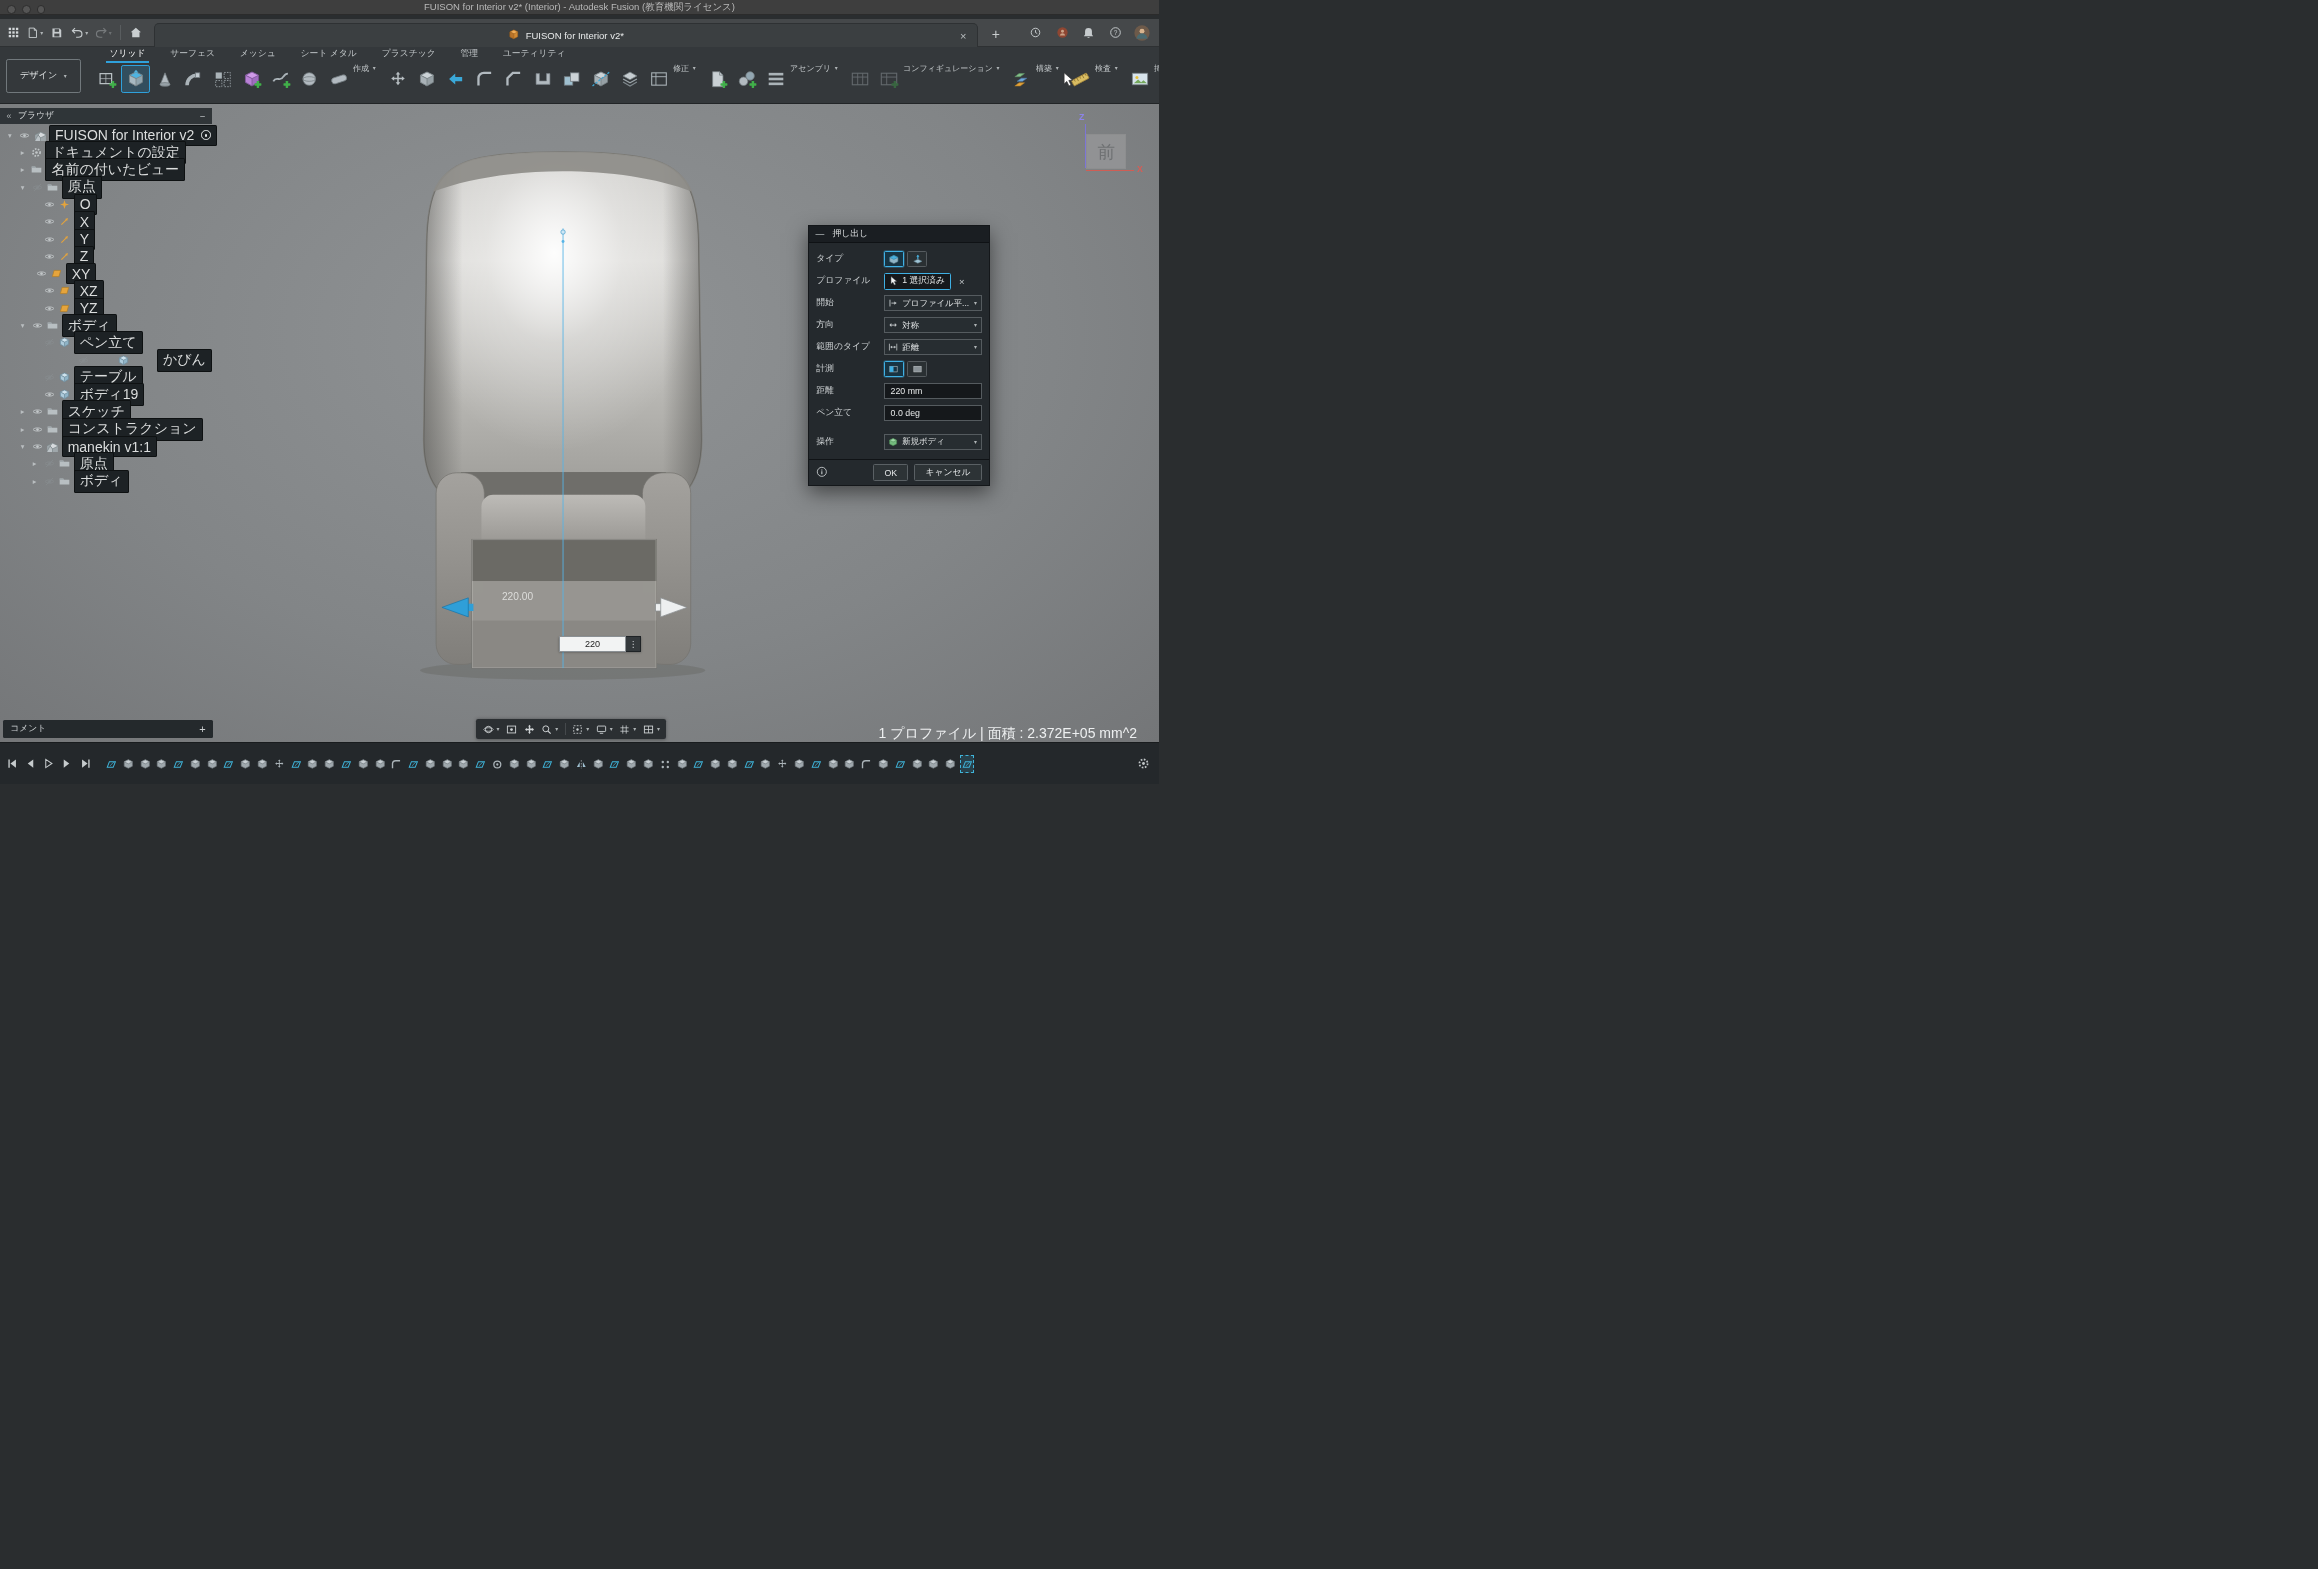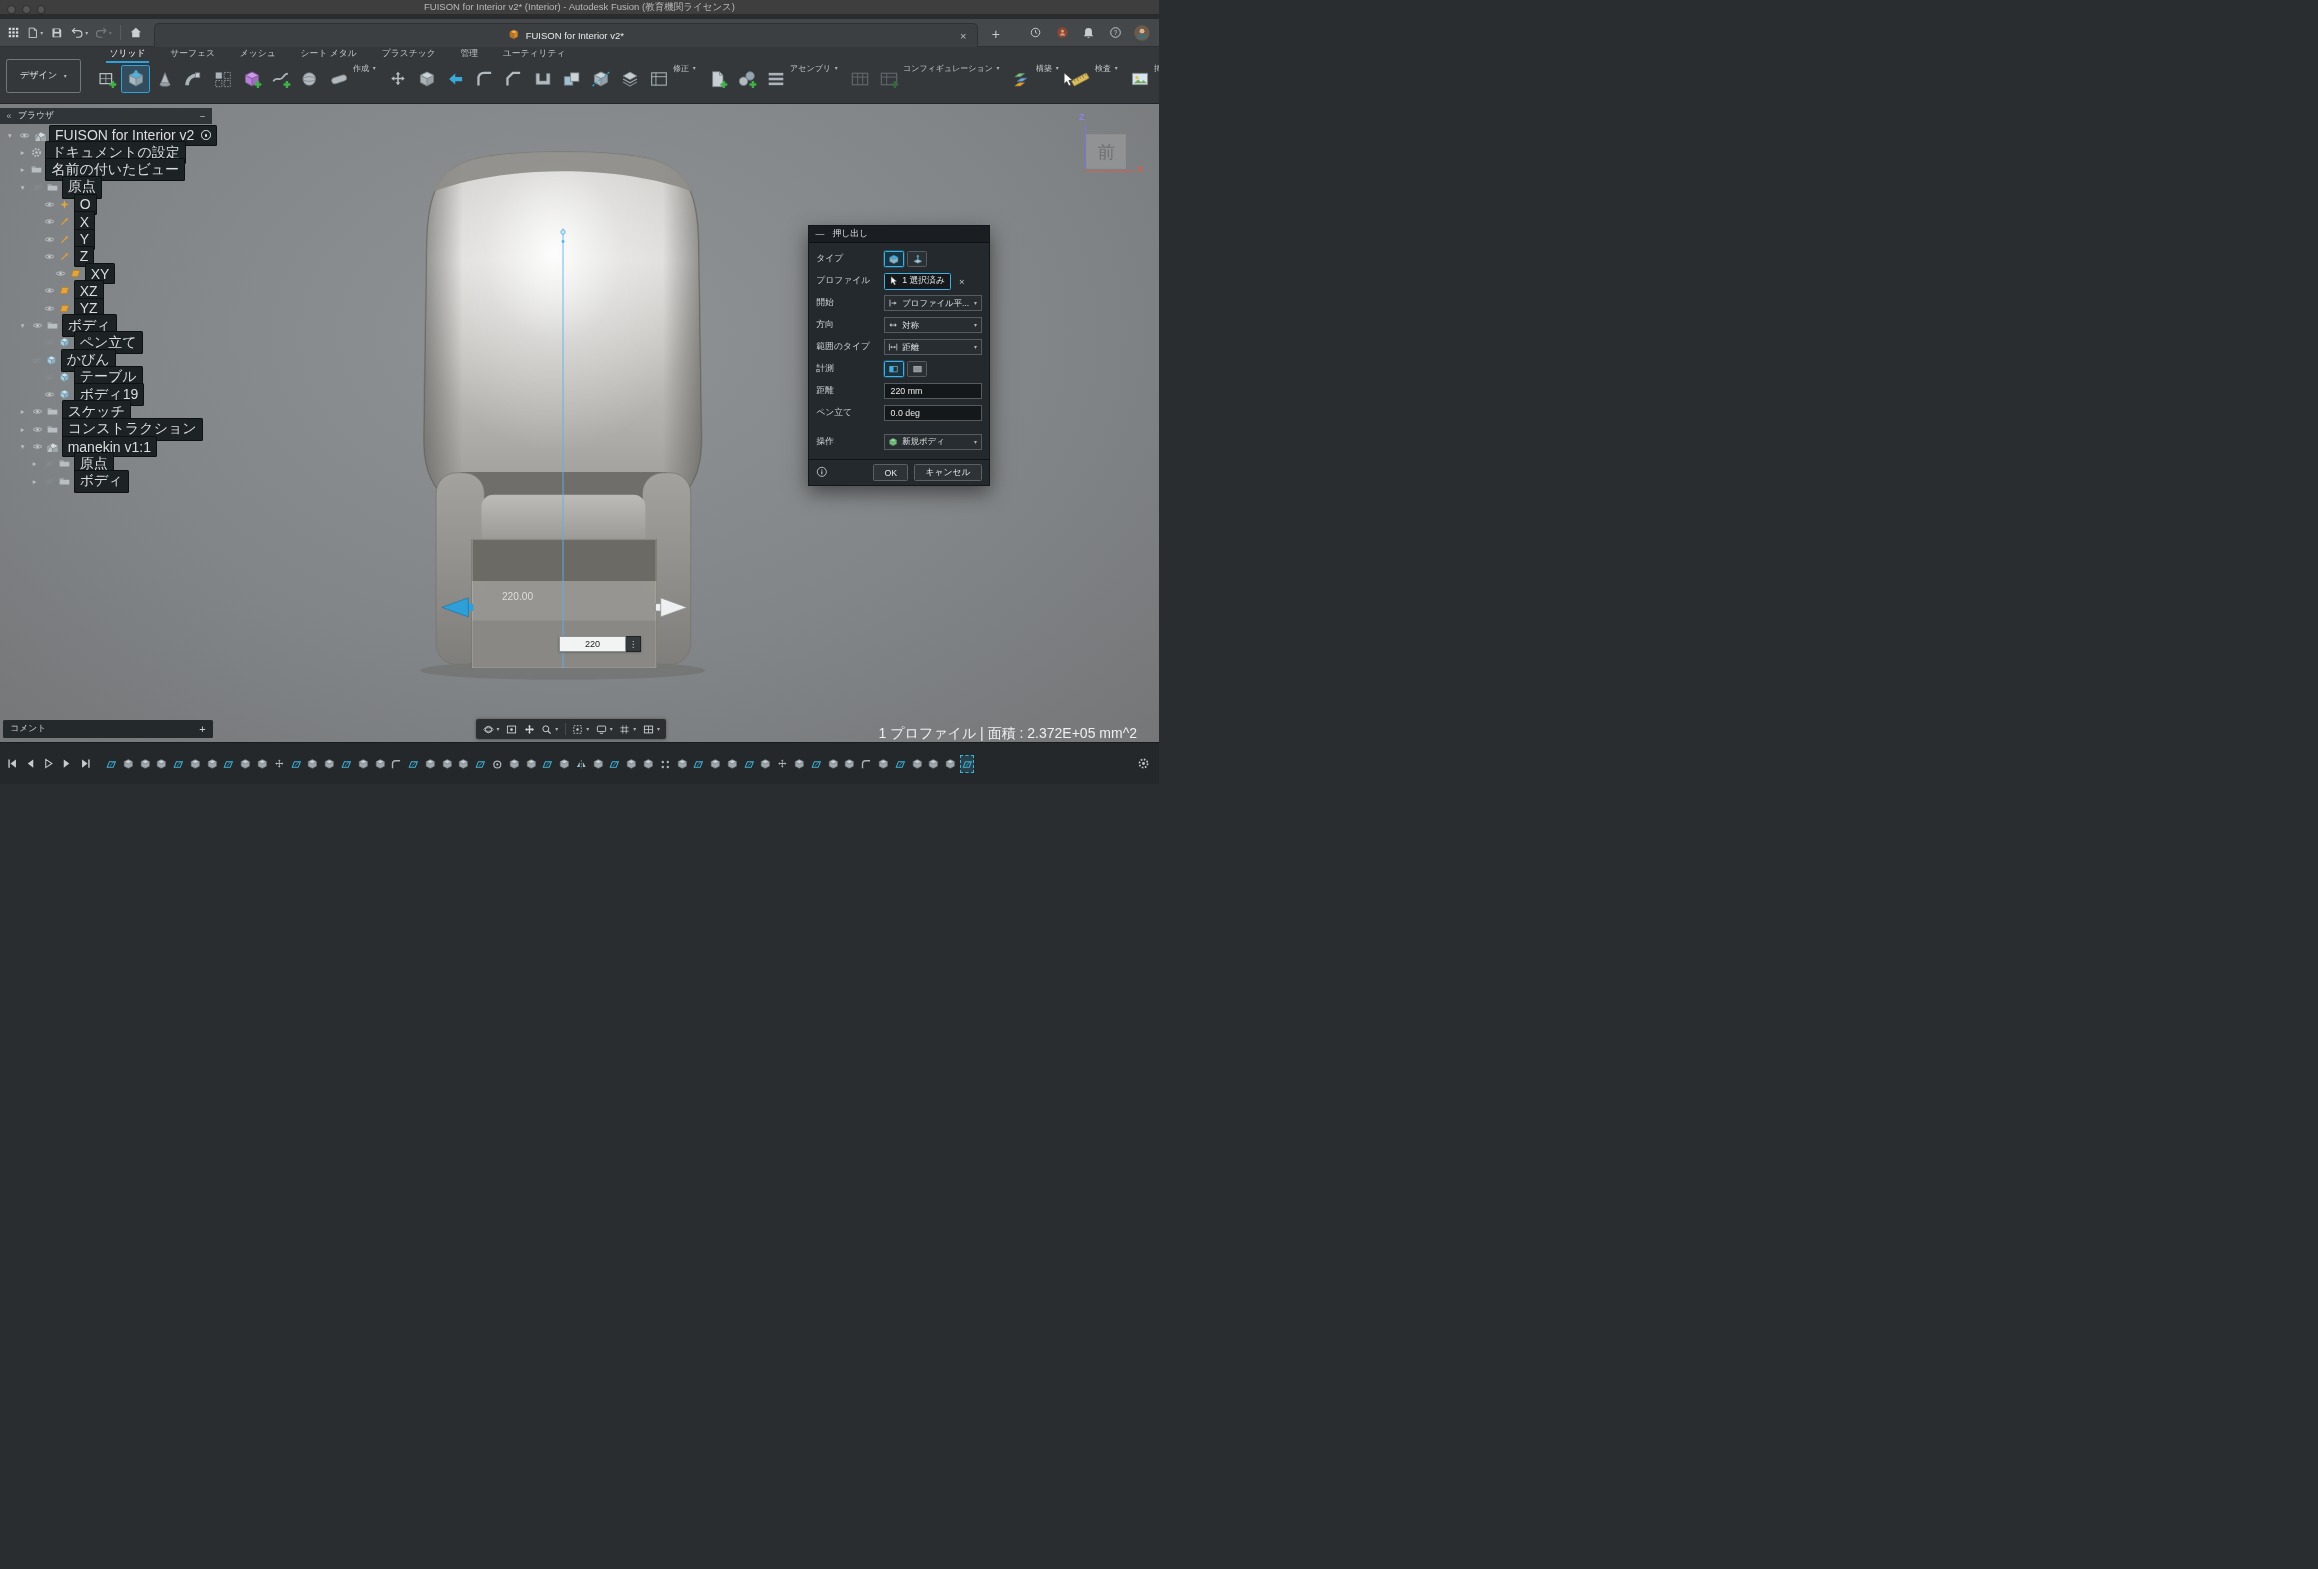--- a/index.html
+++ b/index.html
@@ -708,21 +708,21 @@
             <span class="nicon">
               <svg width="11" height="11" viewBox="0 0 16 16">
                 <path d="M3.5 12.5 10.5 5.5" stroke="#e5a43c" stroke-width="1.6"></path>
                 <path d="M13 3 8.8 4.2l3 3z" fill="#e5a43c"></path>
               </svg>
             </span>
             <span class="chip">
               <span>Z</span>
             </span>
           </div>
-          <div class="trow" style="padding-left: 40px;">
+          <div class="trow" style="padding-left: 21px;">
             <span class="arr"></span>
             <span class="eye">
               <svg width="11" height="11" viewBox="0 0 16 16">
                 <path d="M1.5 8C4 4.8 12 4.8 14.5 8 12 11.2 4 11.2 1.5 8z" fill="none" stroke="#c2c7c9" stroke-width="1.2"></path>
                 <circle cx="8" cy="8" r="2" fill="#c2c7c9"></circle>
               </svg>
             </span>
             <span class="nicon">
               <svg width="11" height="11" viewBox="0 0 16 16">
                 <path d="M4.5 3.5H14l-2.5 9H2z" fill="#e5a43c" stroke="#b57f22" stroke-width="1"></path>
@@ -799,21 +799,21 @@
               <svg width="11" height="11" viewBox="0 0 16 16">
                 <path d="M8 1.5l6 3v6l-6 3.5-6-3.5v-6z" fill="#8fb3c6" stroke="#6d8a9b"></path>
                 <path d="M8 1.5l6 3L8 7.6l-6-3.1z" fill="#cfe2ec" stroke="#6d8a9b"></path>
                 <path d="M2 4.5 8 7.6V14l-6-3.5z" fill="#aecbdb" stroke="#6d8a9b"></path>
               </svg>
             </span>
             <span class="chip">
               <span>ペン立て</span>
             </span>
           </div>
-          <div class="trow" style="padding-left: 16px;">
+          <div class="trow" style="padding-left: 39px; justify-content: space-between;">
             <span class="arr"></span>
             <span class="eye">
               <svg width="11" height="11" viewBox="0 0 16 16">
                 <g opacity=".65">
                   <path d="M1.5 8C4 4.8 12 4.8 14.5 8 12 11.2 4 11.2 1.5 8z" fill="none" stroke="#8a9093" stroke-width="1.2"></path>
                   <circle cx="8" cy="8" r="2" fill="#8a9093"></circle>
                   <path d="M3 13 13 3" stroke="#8a9093" stroke-width="1.3"></path>
                 </g>
               </svg>
             </span>

